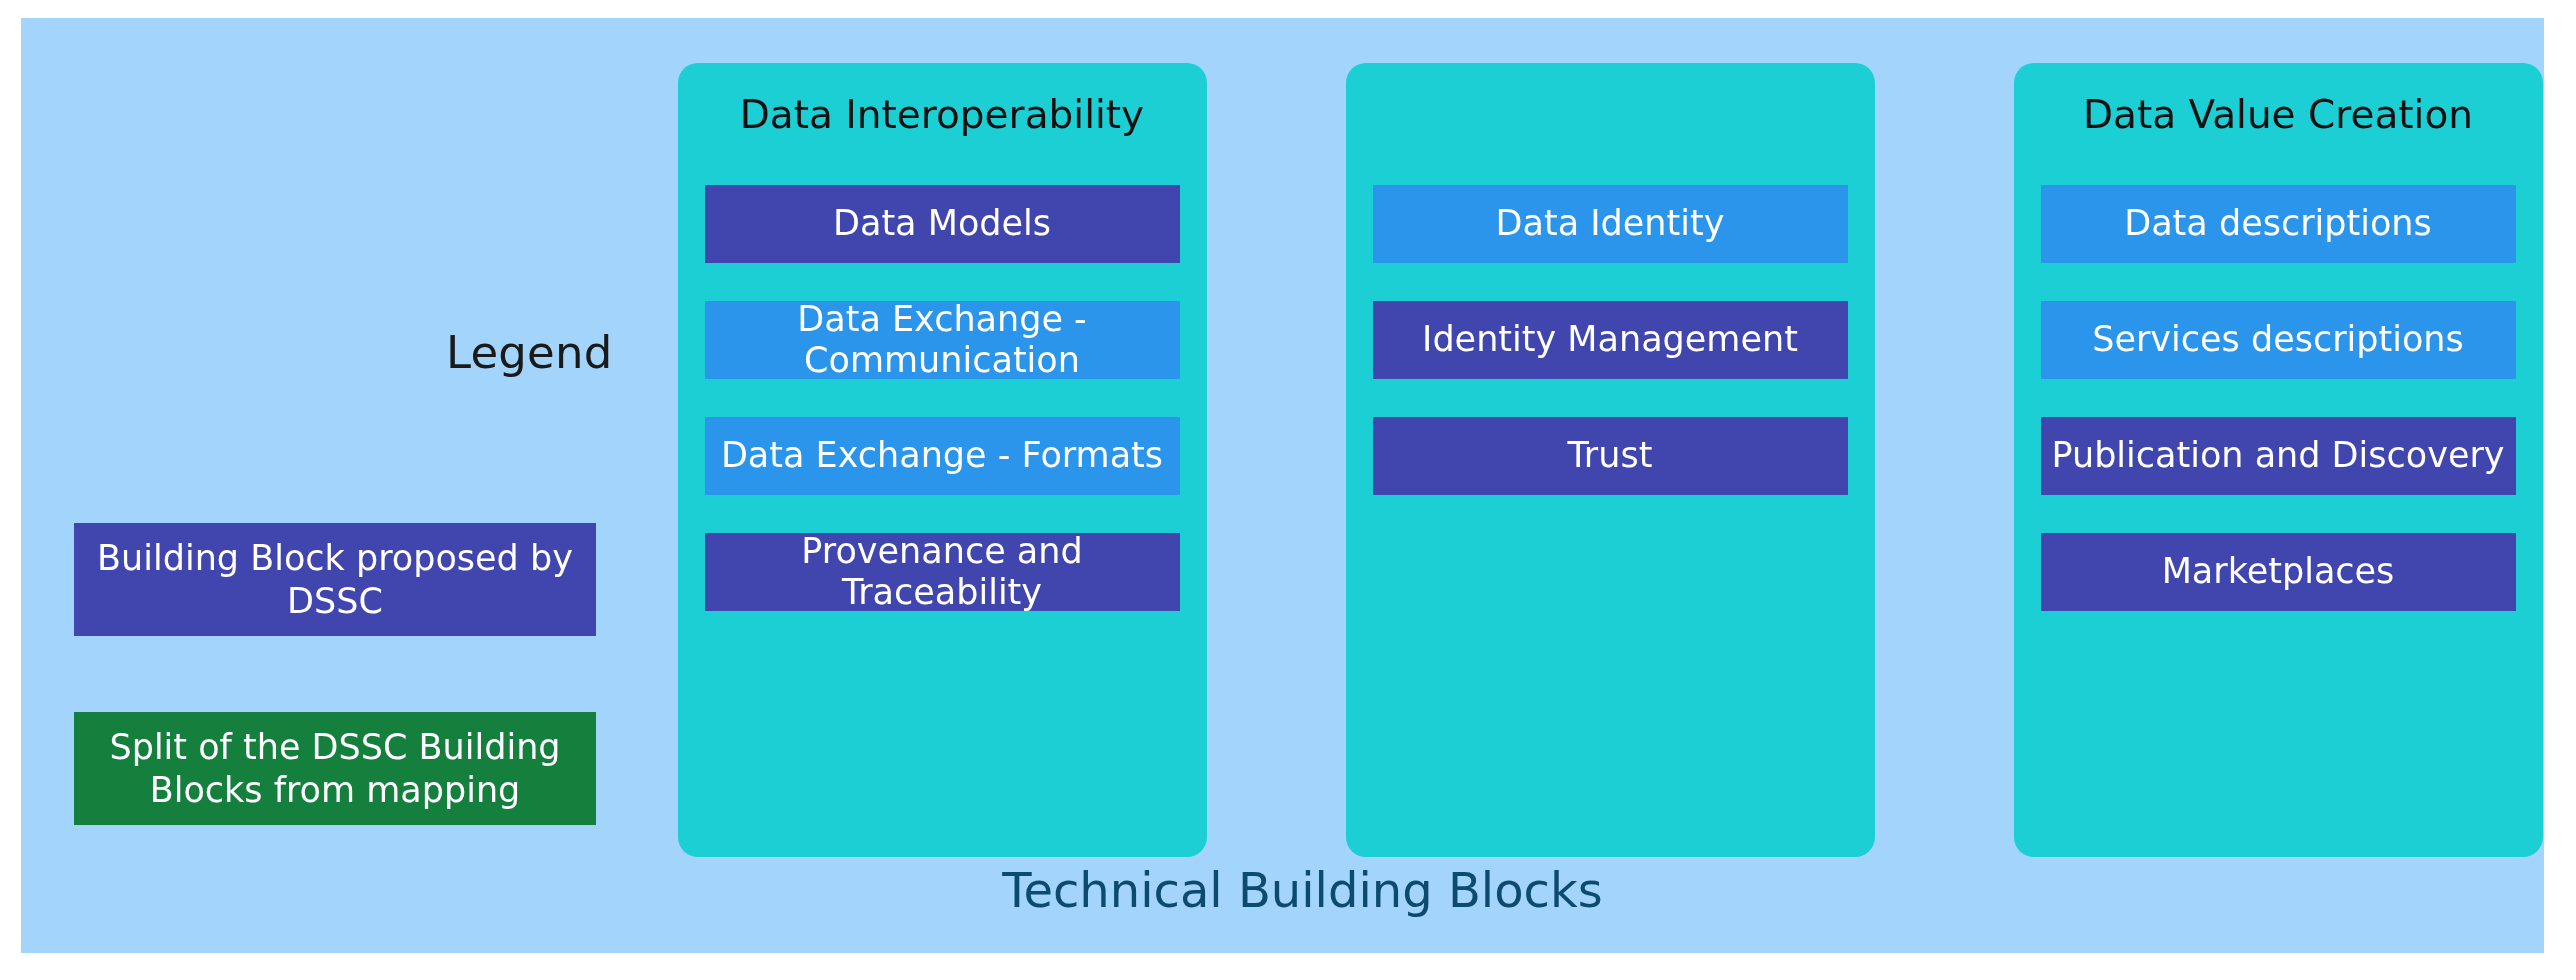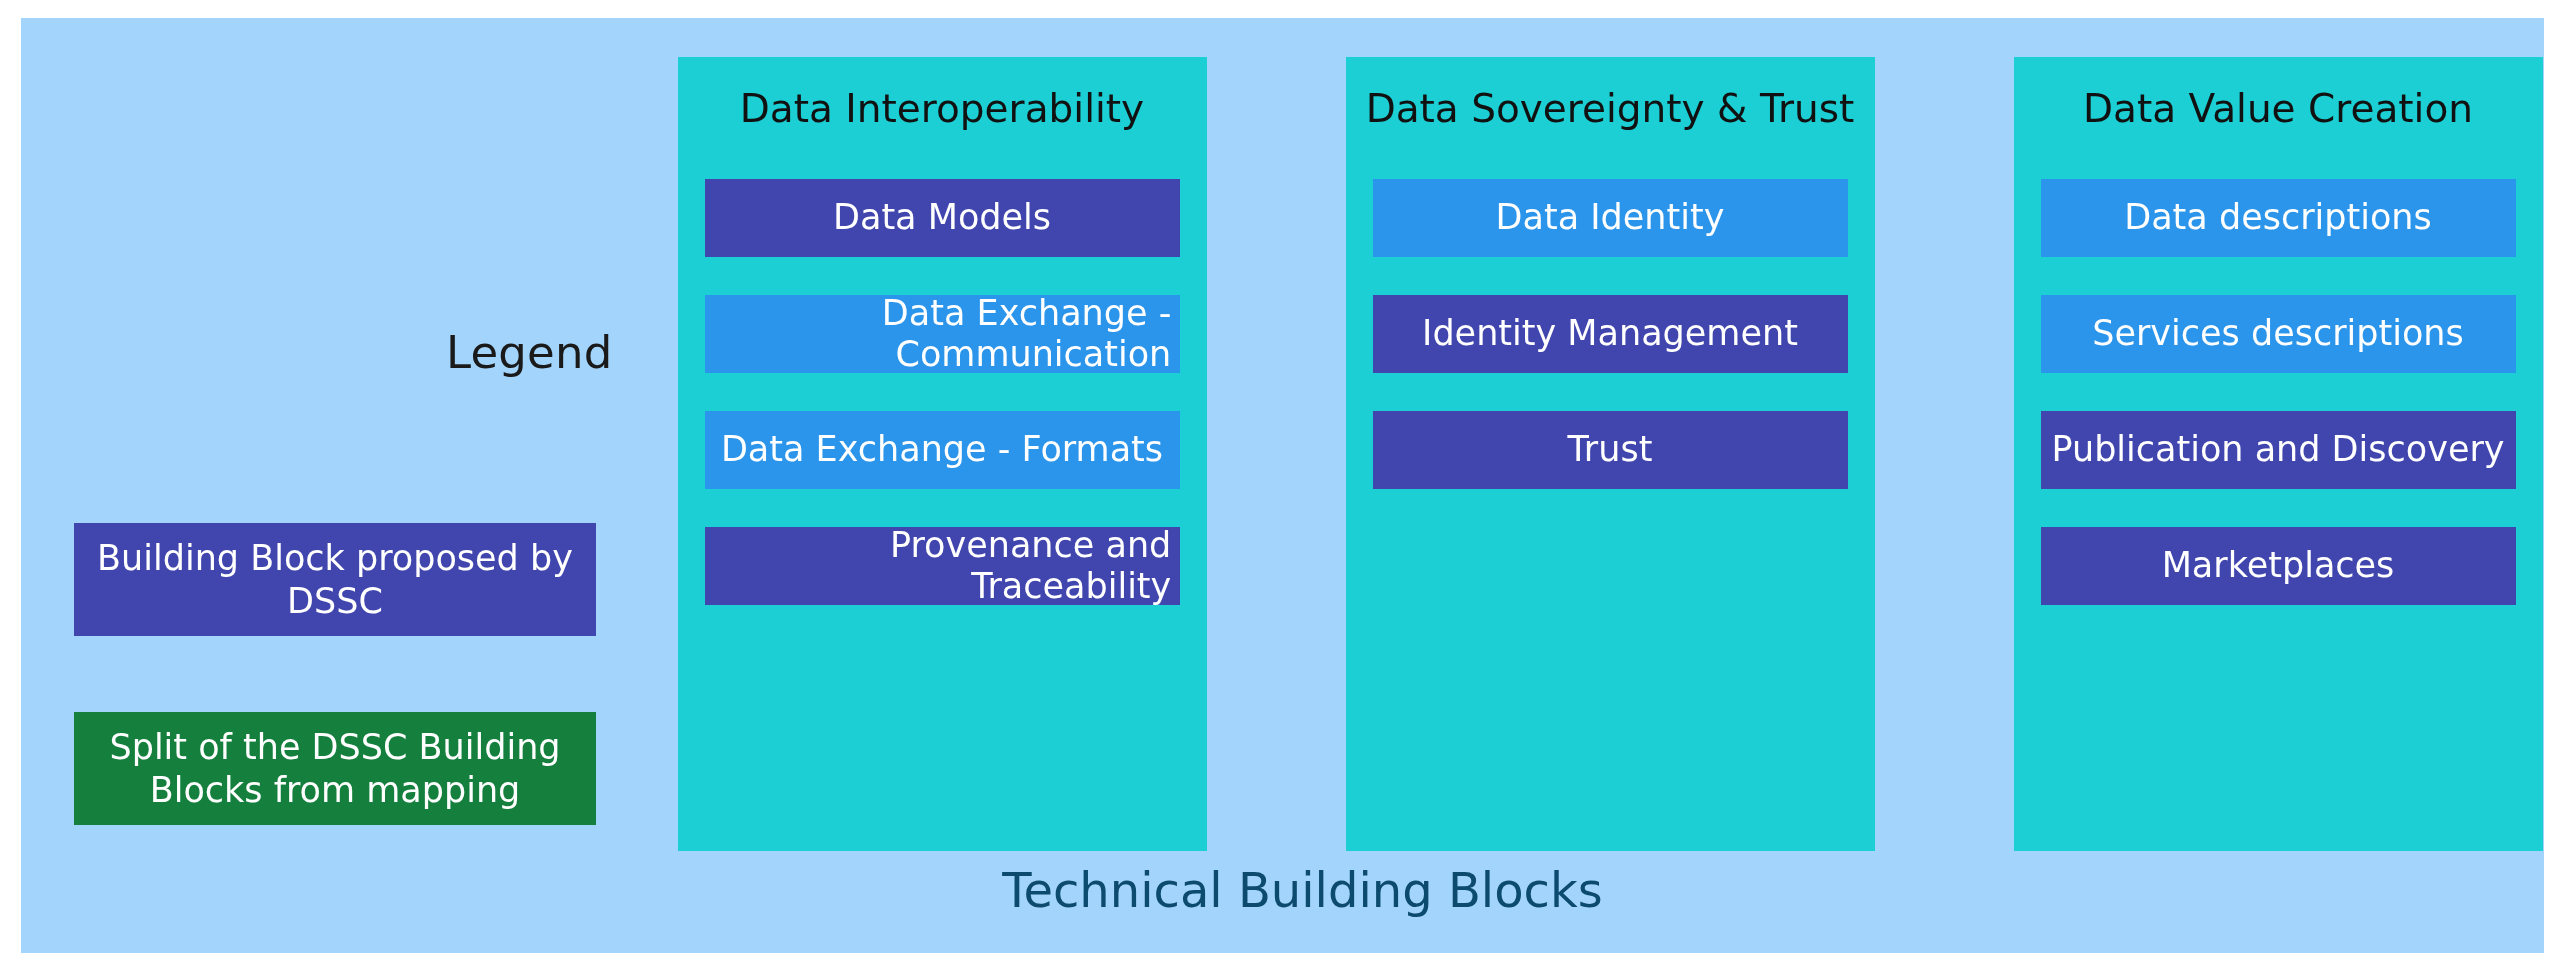--- a/index.html
+++ b/index.html
@@ -70,24 +70,25 @@
     background: #4046ae;
   }
   #legend-box-split {
     top: 402px;
     background: #15803d;
   }
 
   
   .category-panel {
     position: absolute;
-    top: 39px;
+    top: 45px;
     width: 529px;
     height: 794px;
     background: #1bcfd4;
+    border-radius: 20px;
   }
   #panel-interoperability { left: 657px; }
   #panel-sovereignty      { left: 1325px; }
   #panel-value-creation   { left: 1993px; }
 
   .panel-title {
     position: absolute;
     left: 0;
     top: 31px;
     width: 529px;
@@ -103,21 +104,21 @@
     top: 122px;
     width: 475px;
   }
   .block {
     width: 475px;
     height: 78px;
     margin-bottom: 38px;
     display: flex;
     align-items: center;
     justify-content: center;
-    text-align: right;
+    text-align: center;
     color: #ffffff;
     font-size: 35px;
     line-height: 1.18;
     box-sizing: border-box;
     padding: 0 8.2px;
   }
   .block:last-child { margin-bottom: 0; }
   .block.dssc  { background: #4046ae; }
   .block.split { background: #2b95ec; }
 
@@ -150,21 +151,20 @@
       <div class="panel-title">Data Interoperability</div>
       <div class="blocks">
         <div class="block dssc">Data Models</div>
         <div class="block split">Data Exchange - Communication</div>
         <div class="block split">Data Exchange - Formats</div>
         <div class="block dssc">Provenance and Traceability</div>
       </div>
     </div>
 
     <div id="panel-sovereignty" class="category-panel">
-      <div class="panel-title">Data Sovereignty &amp; Trust</div>
       <div class="blocks">
         <div class="block split">Data Identity</div>
         <div class="block dssc">Identity Management</div>
         <div class="block dssc">Trust</div>
       </div>
     </div>
 
     <div id="panel-value-creation" class="category-panel">
       <div class="panel-title">Data Value Creation</div>
       <div class="blocks">

